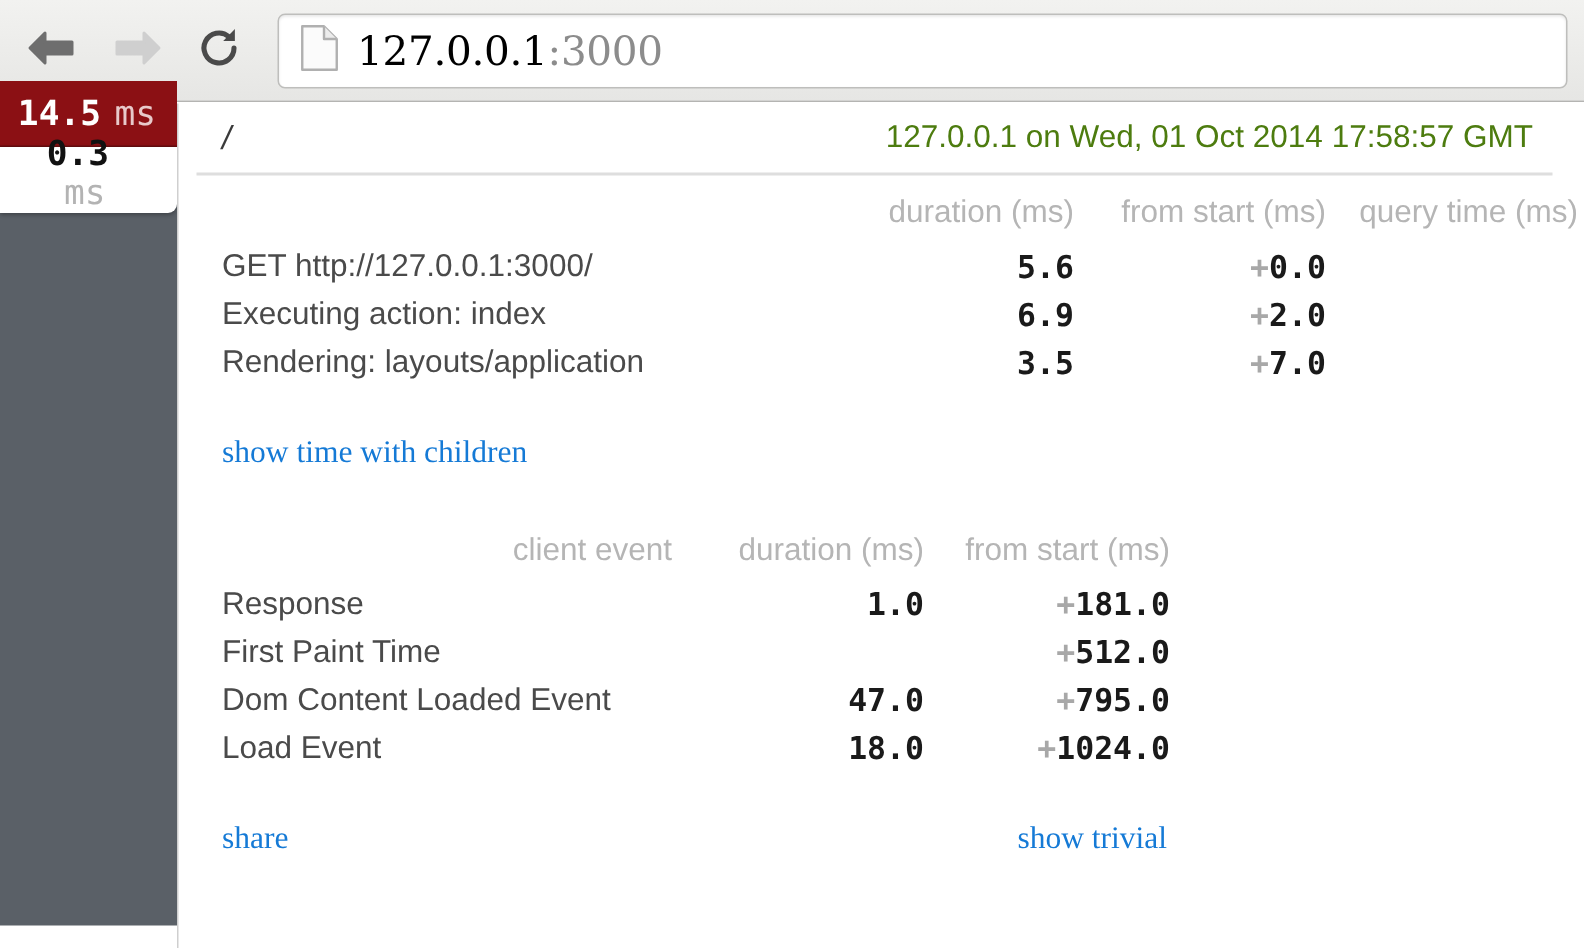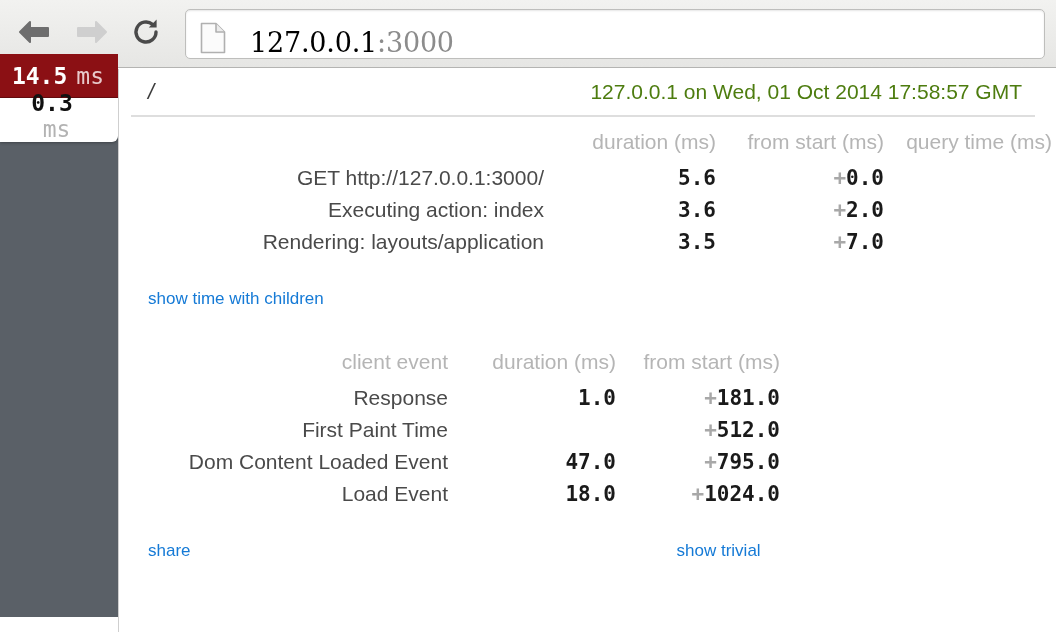--- a/index.html
+++ b/index.html
@@ -39,23 +39,22 @@
     position: absolute;
     left: 185px;
     top: 9px;
     width: 860px;
     height: 50px;
     background: #ffffff;
     border: 1px solid #bebebc;
     border-radius: 5px;
     box-shadow: inset 0 1px 2px rgba(0,0,0,0.10);
     display: flex;
-    align-items: flex-end;
+    align-items: center;
     padding-left: 14px;
-    gap: 12px;
   }
   #page-icon { flex: 0 0 auto; margin-right: 12px; display:block; }
   #url-text {
     font-family: "DejaVu Serif", serif;
     font-size: 27px;
     color: #000000;
     letter-spacing: -0.2px;
     white-space: nowrap;
   }
   #url-text .port { color: #8c8c8c; }
@@ -155,21 +154,21 @@
     text-align: right;
     padding: 7px 0 8px 0;
     white-space: nowrap;
   }
   .ptable td {
     font-size: 21px;
     padding: 4px 0;
     white-space: nowrap;
   }
   .lbl {
-    text-align: right;
+    text-align: left;
     color: #4a4a4a;
   }
   .num {
     text-align: right;
     font-family: "DejaVu Sans Mono", monospace;
     font-weight: bold;
     color: #1a1a1a;
     font-size: 20px;
   }
   .num .plus { color: #a8a8a8; font-weight: bold; }
@@ -186,23 +185,24 @@
   .indent-3 { padding-left: 38px; }
 
   
   #links-row {
     display: flex;
     align-items: baseline;
     padding: 31px 34px 0 29px;
   }
   a.plink {
     color: #157ad6;
-    font-size: 17px;
+    font-size: 21px;
     text-decoration: none;
     cursor: pointer;
+    font-family: Liberation Serif, serif;
   }
   #sql-summary {
     margin-left: auto;
     font-family: "DejaVu Sans Mono", monospace;
     font-size: 20px;
     white-space: nowrap;
   }
   #sql-summary .val { color: #111111; font-weight: bold; }
   #sql-summary .lab { color: #b0b0b0; }
 
@@ -297,21 +297,21 @@
       </thead>
       <tbody>
         <tr>
           <td class="lbl indent-1">GET http://127.0.0.1:3000/</td>
           <td class="num">5.6</td>
           <td class="num"><span class="plus">+</span><span>0.0</span></td>
           <td class="num"></td>
         </tr>
         <tr>
           <td class="lbl indent-2">Executing action: index</td>
-          <td class="num">3.6</td>
+          <td class="num">6.9</td>
           <td class="num"><span class="plus">+</span><span>2.0</span></td>
           <td class="num"></td>
         </tr>
         <tr>
           <td class="lbl indent-3">Rendering: layouts/application</td>
           <td class="num">3.5</td>
           <td class="num"><span class="plus">+</span><span>7.0</span></td>
           <td class="num"></td>
         </tr>
       </tbody>

